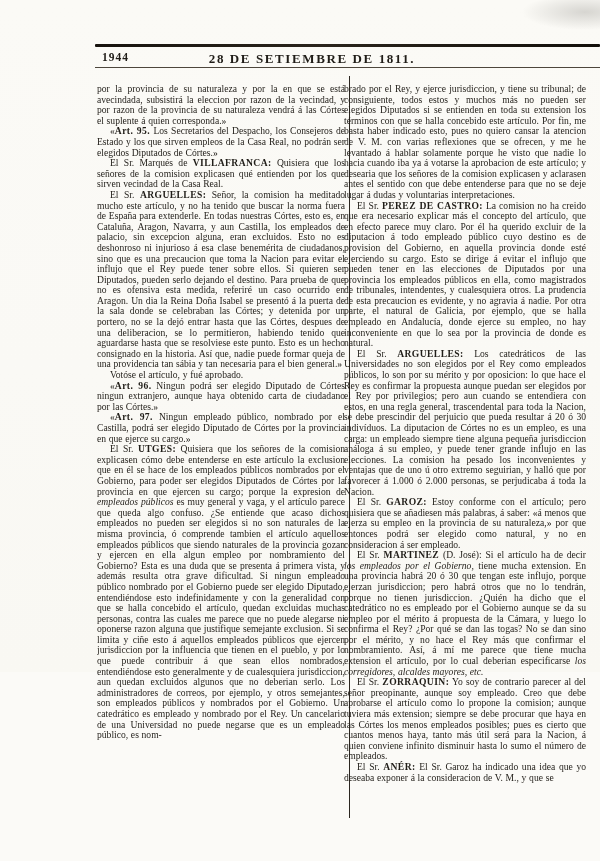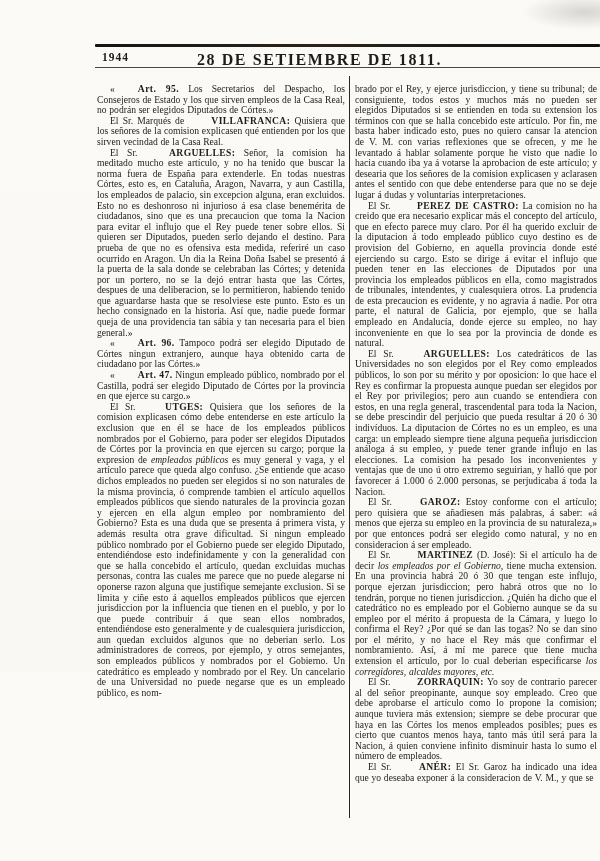--- a/index.html
+++ b/index.html
@@ -37,23 +37,23 @@
     position: absolute;
     left: 7px; top: 1px;
     font-weight: bold;
     font-size: 11.5px;
     letter-spacing: 1px;
   }
   .date-heading {
     position: absolute;
     left: 87px; top: 1px;
     width: 260px;
-    text-align: right;
+    text-align: center;
     font-weight: bold;
-    font-size: 16px;
+    font-size: 13px;
     letter-spacing: 1.6px;
     white-space: nowrap;
   }
   .rule-sub {
     position: absolute;
     left: 95px; top: 67px;
     width: 505px; height: 1px;
     background: #4d463c;
   }
   .column-divider {
@@ -66,43 +66,45 @@
     position: absolute;
     top: 84px;
     height: 745px;
     overflow: hidden;
     font-size: 9.6px;
     line-height: 10.6px;
     text-align: justify;
     word-spacing: 0.3px;
   }
   .col-left  { left: 97px;  width: 248px; }
-  .col-right { left: 355px; width: 242px; }
+  .col-right { left: 344px; width: 242px; }
   .para { margin: 0; }
   .para.indent { text-indent: 13px; }
-  .bold-name { font-weight: bold; letter-spacing: 0.4px; margin-left: 23px; }
+  .bold-name { font-weight: bold; letter-spacing: 0.4px; }
   .ital { font-style: italic; }
 </style>
 </head>
 <body>
 
 <div class="sheet">
   <div class="rule-top"></div>
   <div class="header-band">
     <span class="pagenum">1944</span>
     <span class="date-heading">28 DE SETIEMBRE DE 1811.</span>
   </div>
   <div class="rule-sub"></div>
   <div class="column-divider"></div>
   <div class="col col-left">
+      <p class="para"><span>por la provincia de su naturaleza y por la en que se está avecindada, subsistirá la eleccion por razon de la vecindad, y por razon de la provincia de su naturaleza vendrá á las Córtes el suplente á quien corresponda.»</span></p>
       <p class="para indent"><span>«</span><span class="bold-name">Art. 95.</span><span>  Los Secretarios del Despacho, los Consejeros de Estado y los que sirven empleos de la Casa Real, no podrán ser elegidos Diputados de Córtes.»</span></p>
       <p class="para indent"><span>El Sr. Marqués de </span><span class="bold-name">VILLAFRANCA:</span><span> Quisiera que los señores de la comision explicasen qué entienden por los que sirven vecindad de la Casa Real.</span></p>
       <p class="para indent"><span>El Sr. </span><span class="bold-name">ARGUELLES:</span><span> Señor, la comision ha meditado mucho este artículo, y no ha tenido que buscar la norma fuera de España para extenderle. En todas nuestras Córtes, esto es, en Cataluña, Aragon, Navarra, y aun Castilla, los empleados de palacio, sin excepcion alguna, eran excluidos. Esto no es deshonroso ni injurioso á esa clase benemérita de ciudadanos, sino que es una precaucion que toma la Nacion para evitar el influjo que el Rey puede tener sobre ellos. Si quieren ser Diputados, pueden serlo dejando el destino. Para prueba de que no es ofensiva esta medida, referiré un caso ocurrido en Aragon. Un dia la Reina Doña Isabel se presentó á la puerta de la sala donde se celebraban las Córtes; y detenida por un portero, no se la dejó entrar hasta que las Córtes, despues de una deliberacion, se lo permitieron, habiendo tenido que aguardarse hasta que se resolviese este punto. Esto es un hecho consignado en la historia. Así que, nadie puede formar queja de una providencia tan sábia y tan necesaria para el bien general.»</span></p>
-      <p class="para indent"><span>«</span><span class="bold-name">Art. 96.</span><span>  Tampoco podrá ser elegido Diputado de Córtes ningun extranjero, aunque haya obtenido carta de ciudadano por las Córtes.»</span></p>
-      <p class="para indent"><span>«</span><span class="bold-name">Art. 47.</span><span>  Ningun empleado público, nombrado por el Castilla, podrá ser elegido Diputado de Córtes por la provincia en que ejerce su cargo.»</span></p>
+      <p class="para indent"><span>Votóse el artículo, y fué aprobado.</span></p>
+      <p class="para indent"><span>«</span><span class="bold-name">Art. 96.</span><span>  Ningun podrá ser elegido Diputado de Córtes ningun extranjero, aunque haya obtenido carta de ciudadano por las Córtes.»</span></p>
+      <p class="para indent"><span>«</span><span class="bold-name">Art. 97.</span><span>  Ningun empleado público, nombrado por el Castilla, podrá ser elegido Diputado de Córtes por la provincia en que ejerce su cargo.»</span></p>
       <p class="para indent"><span>El Sr. </span><span class="bold-name">UTGES:</span><span> Quisiera que los señores de la comision explicasen cómo debe entenderse en este artículo la exclusion que en él se hace de los empleados públicos nombrados por el Gobierno, para poder ser elegidos Diputados de Córtes por la provincia en que ejercen su cargo; porque la expresion de </span><span class="ital">empleados públicos</span><span> es muy general y vaga, y el artículo parece que queda algo confuso. ¿Se entiende que acaso dichos empleados no pueden ser elegidos si no son naturales de la misma provincia, ó comprende tambien el artículo aquellos empleados públicos que siendo naturales de la provincia gozan y ejercen en ella algun empleo por nombramiento del Gobierno? Esta es una duda que se presenta á primera vista, y además resulta otra grave dificultad. Si ningun empleado público nombrado por el Gobierno puede ser elegido Diputado, entendiéndose esto indefinidamente y con la generalidad con que se halla concebido el artículo, quedan excluidas muchas personas, contra las cuales me parece que no puede alegarse ni oponerse razon alguna que justifique semejante exclusion. Si se limita y ciñe esto á aquellos empleados públicos que ejercen jurisdiccion por la influencia que tienen en el pueblo, y por lo que puede contribuir á que sean ellos nombrados, entendiéndose esto generalmente y de cualesquiera jurisdiccion, aun quedan excluidos algunos que no deberian serlo. Los administradores de correos, por ejemplo, y otros semejantes, son empleados públicos y nombrados por el Gobierno. Un catedrático es empleado y nombrado por el Rey. Un cancelario de una Universidad no puede negarse que es un empleado público, es nom-</span></p>
     </div>
   <div class="col col-right">
       <p class="para"><span>brado por el Rey, y ejerce jurisdiccion, y tiene su tribunal; de consiguiente, todos estos y muchos más no pueden ser elegidos Diputados si se entienden en toda su extension los términos con que se halla concebido este artículo. Por fin, me basta haber indicado esto, pues no quiero cansar la atencion de V. M. con varias reflexiones que se ofrecen, y me he levantado á hablar solamente porque he visto que nadie lo hacia cuando iba ya á votarse la aprobacion de este artículo; y desearia que los señores de la comision explicasen y aclarasen antes el sentido con que debe entenderse para que no se deje lugar á dudas y voluntarias interpretaciones.</span></p>
       <p class="para indent"><span>El Sr. </span><span class="bold-name">PEREZ DE CASTRO:</span><span> La comision no ha creido que era necesario explicar más el concepto del artículo, que en efecto parece muy claro. Por él ha querido excluir de la diputacion á todo empleado público cuyo destino es de provision del Gobierno, en aquella provincia donde esté ejerciendo su cargo. Esto se dirige á evitar el influjo que pueden tener en las elecciones de Diputados por una provincia los empleados públicos en ella, como magistrados de tribunales, intendentes, y cualesquiera otros. La prudencia de esta precaucion es evidente, y no agravia á nadie. Por otra parte, el natural de Galicia, por ejemplo, que se halla empleado en Andalucía, donde ejerce su empleo, no hay inconveniente en que lo sea por la provincia de donde es natural.</span></p>
       <p class="para indent"><span>El Sr. </span><span class="bold-name">ARGUELLES:</span><span> Los catedráticos de las Universidades no son elegidos por el Rey como empleados públicos, lo son por su mérito y por oposicion: lo que hace el Rey es confirmar la propuesta aunque puedan ser elegidos por el Rey por privilegios; pero aun cuando se entendiera con estos, en una regla general, trascendental para toda la Nacion, se debe prescindir del perjuicio que pueda resultar á 20 ó 30 indivíduos. La diputacion de Córtes no es un empleo, es una carga: un empleado siempre tiene alguna pequeña jurisdiccion análoga á su empleo, y puede tener grande influjo en las elecciones. La comision ha pesado los inconvenientes y ventajas que de uno ú otro extremo seguirian, y halló que por favorecer á 1.000 ó 2.000 personas, se perjudicaba á toda la Nacion.</span></p>
       <p class="para indent"><span>El Sr. </span><span class="bold-name">GAROZ:</span><span> Estoy conforme con el artículo; pero quisiera que se añadiesen más palabras, á saber: «á menos que ejerza su empleo en la provincia de su naturaleza,» por que entonces podrá ser elegido como natural, y no en consideracion á ser empleado.</span></p>
       <p class="para indent"><span>El Sr. </span><span class="bold-name">MARTINEZ</span><span> (D. José): Si el artículo ha de decir </span><span class="ital">los empleados por el Gobierno,</span><span> tiene mucha extension. En una provincia habrá 20 ó 30 que tengan este influjo, porque ejerzan jurisdiccion; pero habrá otros que no lo tendrán, porque no tienen jurisdiccion. ¿Quién ha dicho que el catedrático no es empleado por el Gobierno aunque se da su empleo por el mérito á propuesta de la Cámara, y luego lo confirma el Rey? ¿Por qué se dan las togas? No se dan sino por el mérito, y no hace el Rey más que confirmar el nombramiento. Así, á mí me parece que tiene mucha extension el artículo, por lo cual deberian especificarse </span><span class="ital">los corregidores, alcaldes mayores, etc.</span></p>
       <p class="para indent"><span>El Sr. </span><span class="bold-name">ZORRAQUIN:</span><span> Yo soy de contrario parecer al del señor preopinante, aunque soy empleado. Creo que debe aprobarse el artículo como lo propone la comision; aunque tuviera más extension; siempre se debe procurar que haya en las Córtes los menos empleados posibles; pues es cierto que cuantos menos haya, tanto más útil será para la Nacion, á quien conviene infinito disminuir hasta lo sumo el número de empleados.</span></p>
       <p class="para indent"><span>El Sr. </span><span class="bold-name">ANÉR:</span><span> El Sr. Garoz ha indicado una idea que yo deseaba exponer á la consideracion de V. M., y que se</span></p>

